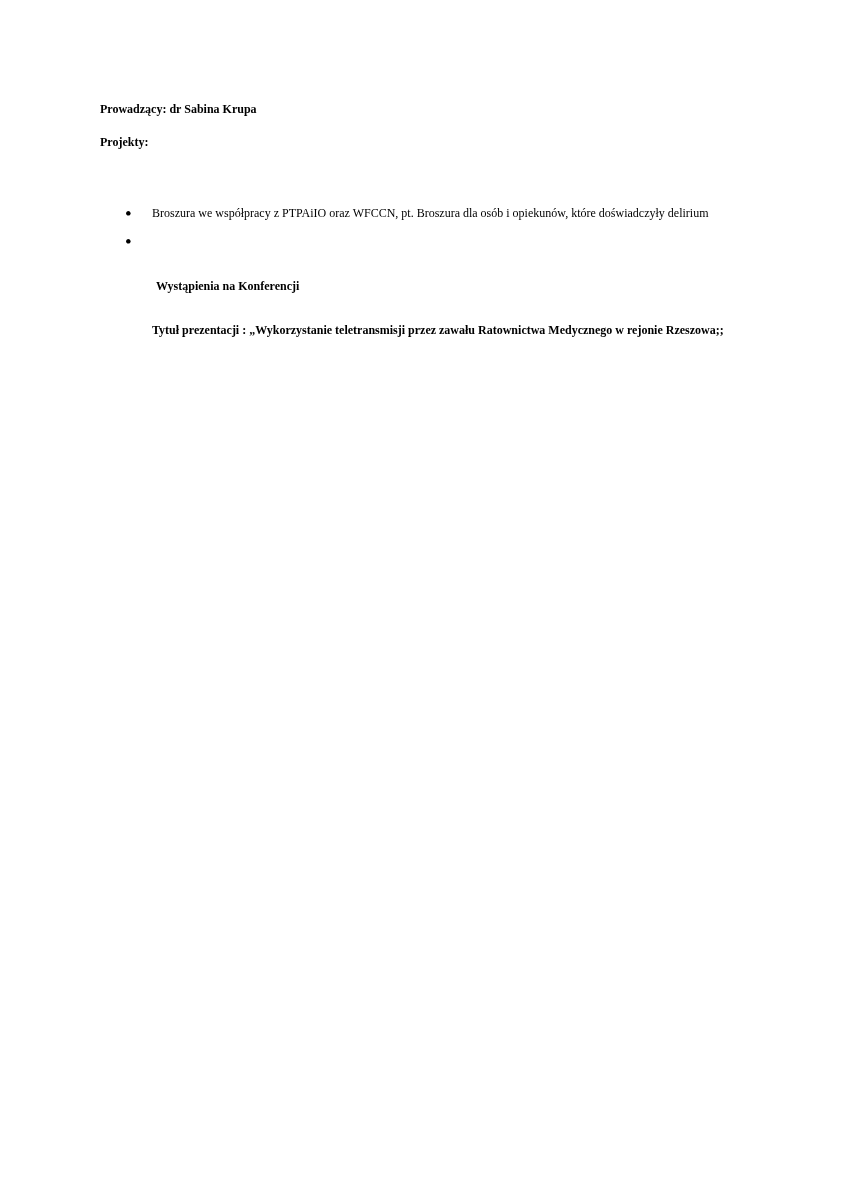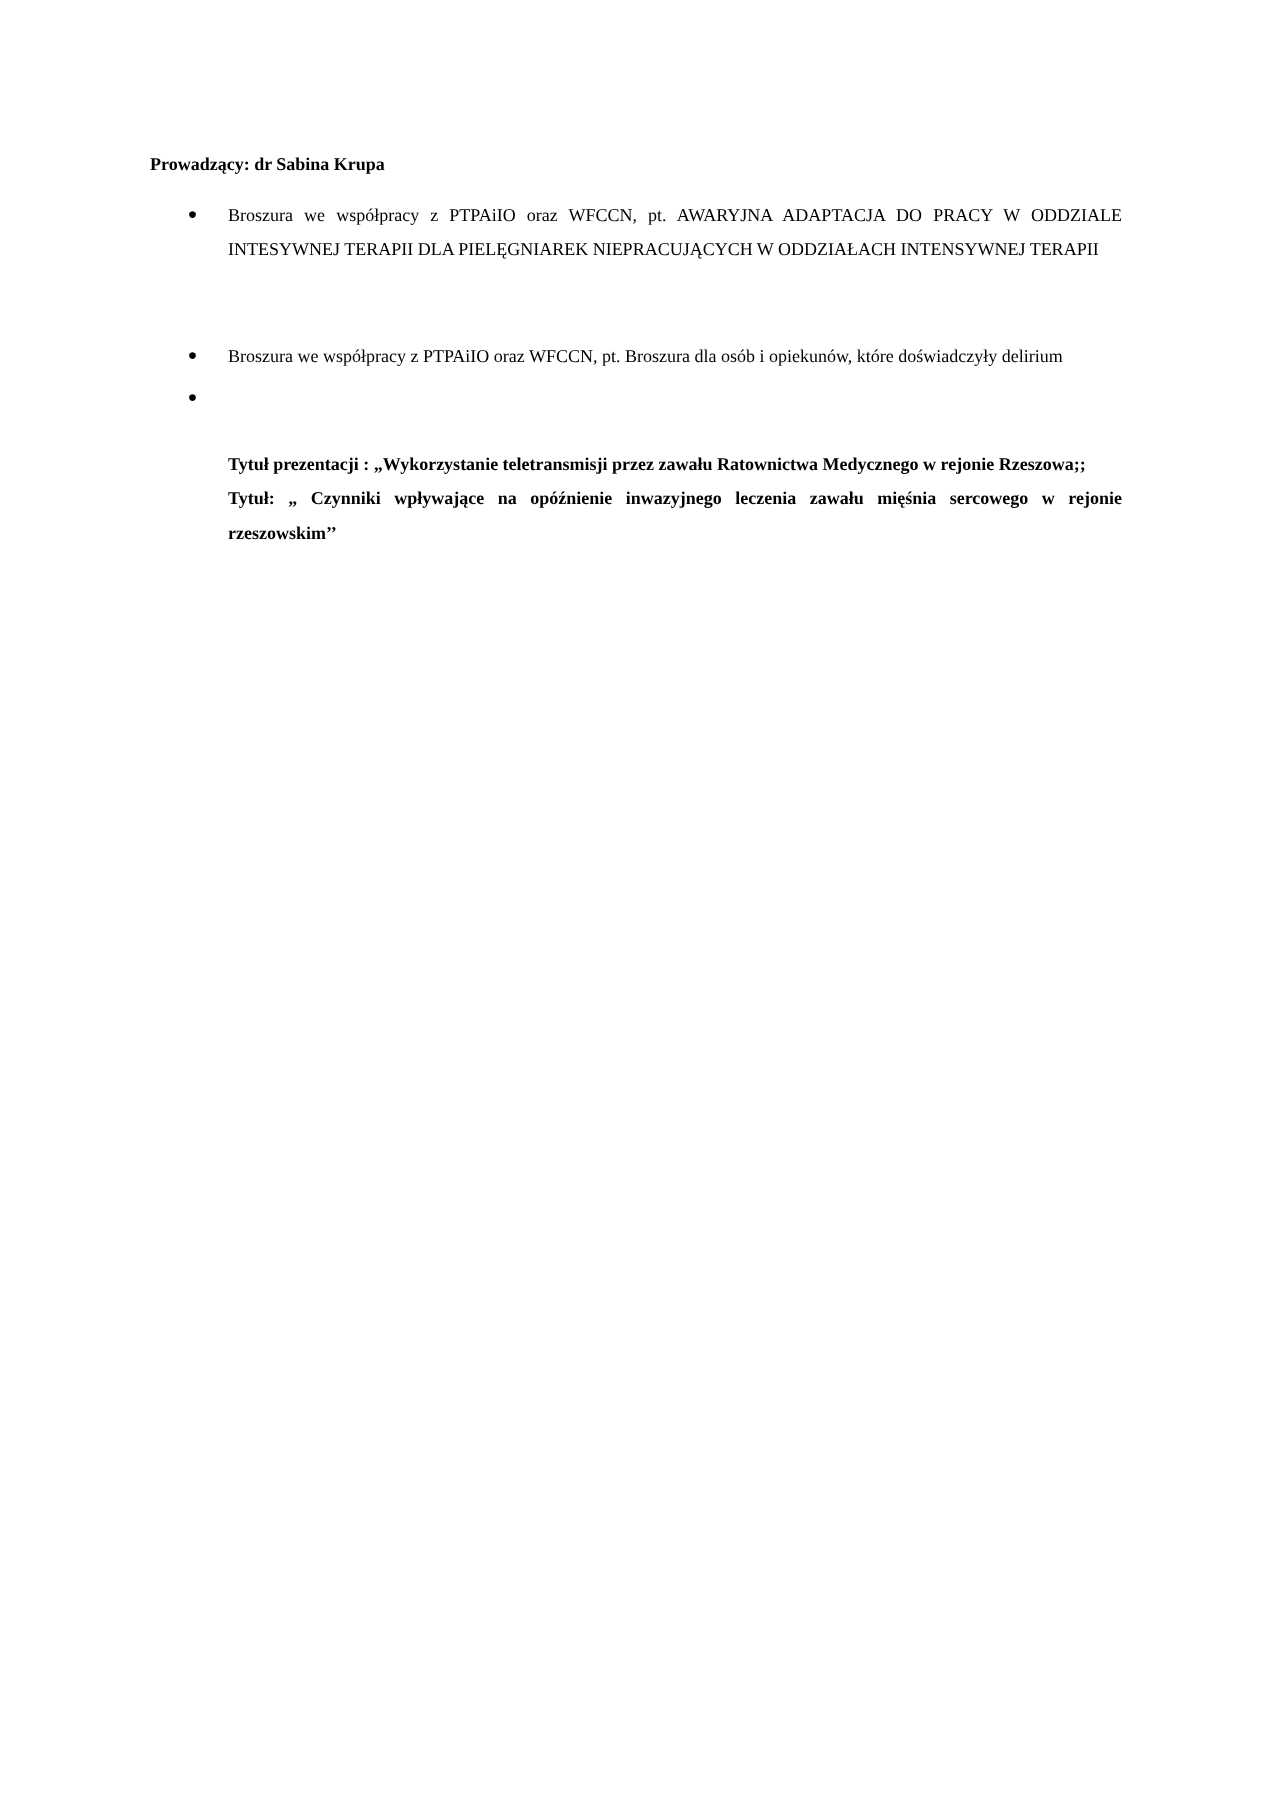--- a/index.html
+++ b/index.html
@@ -77,29 +77,29 @@
   }
 </style>
 </head>
 <body>
 
 <div class="page">
   <div class="content">
 
     <p class="bold">Prowadzący: dr Sabina Krupa</p>
 
+    <p class="bold subheading-projekty">Projekty:</p>
 
     <ul class="bullets">
-      <li class="li-1">Broszura we współpracy z PTPAiIO oraz WFCCN, pt. AWARYJNA ADAPTACJA DO PRACY W ODDZIALE INTESYWNEJ TERAPII DLA PIELĘGNIAREK NIEPRACUJĄCYCH W ODDZIAŁACH INTENSYWNEJ TERAPII</li>
       <li class="li-2">Broszura we współpracy z PTPAiIO oraz WFCCN, pt. Broszura dla osób i opiekunów, które doświadczyły delirium</li>
       <li class="li-4"></li>
     </ul>
 
     <div class="block2">
 
+      <p class="subheading2">Wystąpienia na Konferencji</p>
 
       <p class="title-par1">Tytuł prezentacji : „Wykorzystanie teletransmisji przez zawału Ratownictwa Medycznego w rejonie Rzeszowa;;</p>
 
-      <p class="title-par2">Tytuł: „ Czynniki wpływające na opóźnienie inwazyjnego leczenia zawału mięśnia sercowego  w rejonie rzeszowskim’’</p>
     </div>
 
   </div>
 </div>
 
 </body></html>

